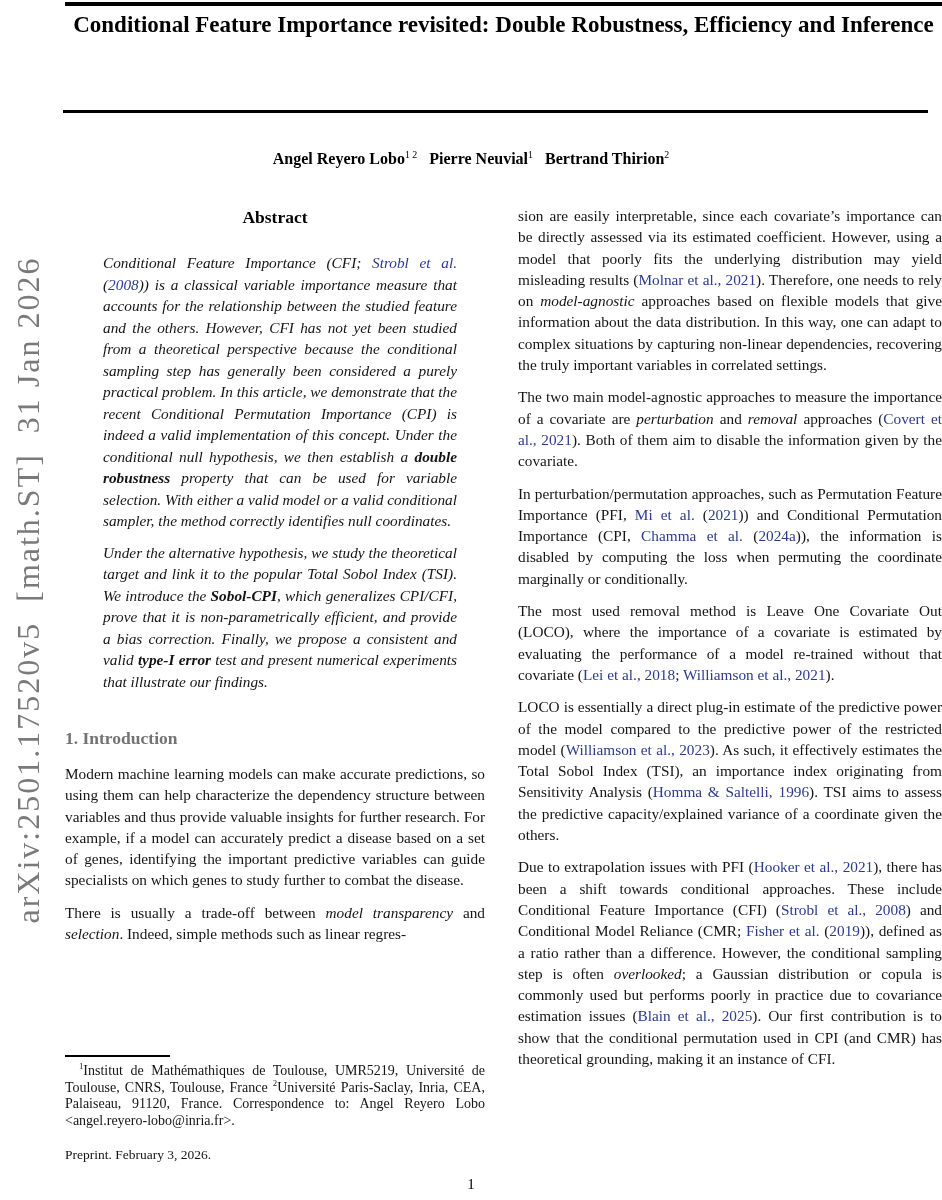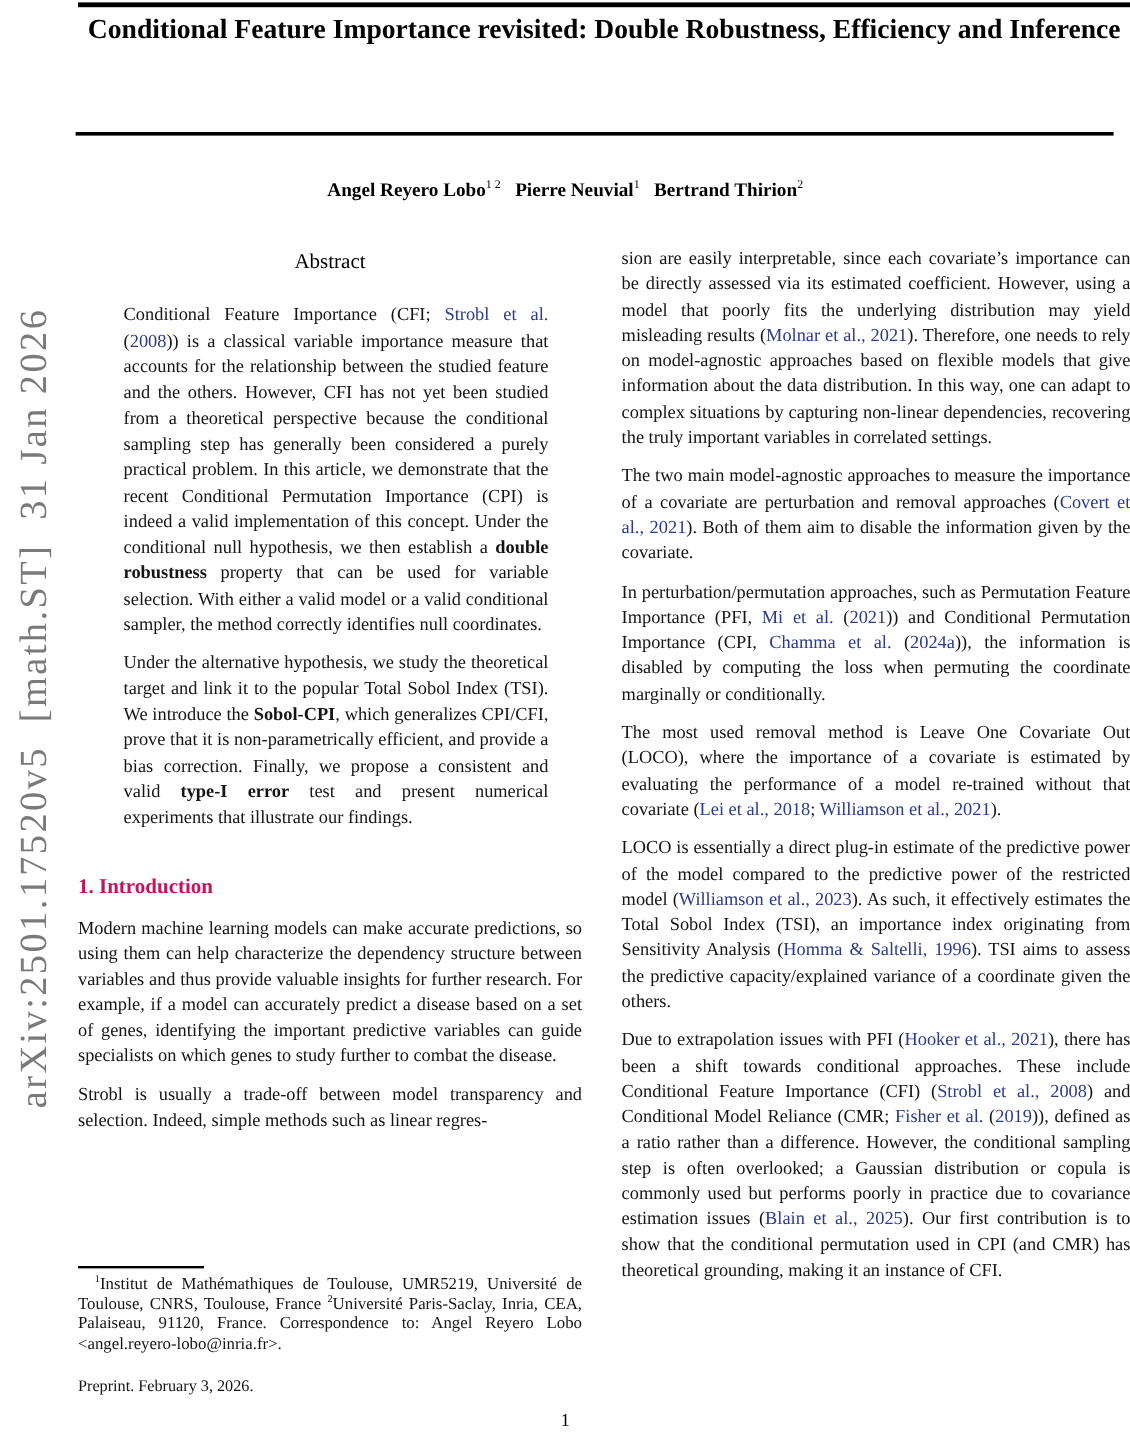--- a/index.html
+++ b/index.html
@@ -28,43 +28,43 @@
     position:absolute; top:205px; left:65px; width:877px;
     display:flex; gap:33px;
   }
   .col-left { width:420px; height:958px; display:flex; flex-direction:column; }
   .col-right { width:424px; }
   .para {
     font-size:15.3px; line-height:21.3px; text-align:justify;
     margin:0 0 11px 0;
   }
   .abstract-heading {
-    font-size:17.5px; font-weight:normal; text-align:center;
+    font-size:17.5px; font-weight:bold; text-align:center;
     margin:2px 0 24px 0; color:#000;
   }
   .abstract-body { padding-left:38px; padding-right:28px; }
-  .abstract-body .para { line-height:21.5px; margin-bottom:10px; }
+  .abstract-body .para { line-height:21.5px; margin-bottom:10px;font-style:italic; }
   .section-heading {
-    font-size:17.5px; font-weight:bold; margin:26px 0 14px 0; color:#be185d;
+    font-size:17.5px; font-weight:bold; margin:26px 0 14px 0; color:#737373;
   }
   .footnote-block { margin-top:auto; }
   .footnote-rule { width:105px; height:1.5px; background:#000; margin:0 0 6px 0; }
   .footnote-text {
     font-size:14px; line-height:16.8px; text-align:justify; text-indent:14px;
   }
   .preprint {
     font-size:13.5px; margin-top:16px; line-height:17px;
   }
   .page-number {
     position:absolute; top:1176px; left:0; width:942px;
     text-align:center; font-size:15px; color:#000;
   }
   .seg-plain  {}
   .seg-link   { color:var(--link-color, #2b3a8c); }
-  .seg-italic { }
+  .seg-italic { font-style:italic; }
   .seg-bold   { font-weight:bold; }
   .seg-sup    { vertical-align:super; font-size:0.62em; line-height:0; }
 </style>
 </head>
 <body>
 
 <div class="page">
 
   <div class="watermark">arXiv:2501.17520v5  [math.ST]  31 Jan 2026</div>
 
@@ -80,21 +80,21 @@
 
     <div class="col-left">
       <div class="abstract-heading">Abstract</div>
       <div class="abstract-body">
         <div class="para"><span class="seg-plain">Conditional Feature Importance (CFI; </span><span class="seg-link">Strobl et al.</span><span class="seg-plain"> (</span><span class="seg-link">2008</span><span class="seg-plain">)) is a classical variable importance measure that accounts for the relationship between the studied feature and the others. However, CFI has not yet been studied from a theoretical perspective because the conditional sampling step has generally been considered a purely practical problem. In this article, we demonstrate that the recent Conditional Permutation Importance (CPI) is indeed a valid implementation of this concept. Under the conditional null hypothesis, we then establish a </span><span class="seg-bold">double robustness</span><span class="seg-plain"> property that can be used for variable selection. With either a valid model or a valid conditional sampler, the method correctly identifies null coordinates.</span></div>
         <div class="para"><span class="seg-plain">Under the alternative hypothesis, we study the theoretical target and link it to the popular Total Sobol Index (TSI). We introduce the </span><span class="seg-bold">Sobol-CPI</span><span class="seg-plain">, which generalizes CPI/CFI, prove that it is non-parametrically efficient, and provide a bias correction. Finally, we propose a consistent and valid </span><span class="seg-bold">type-I error</span><span class="seg-plain"> test and present numerical experiments that illustrate our findings.</span></div>
       </div>
 
       <div class="section-heading">1. Introduction</div>
       <div class="para"><span class="seg-plain">Modern machine learning models can make accurate predictions, so using them can help characterize the dependency structure between variables and thus provide valuable insights for further research.  For example, if a model can accurately predict a disease based on a set of genes, identifying the important predictive variables can guide specialists on which genes to study further to combat the disease.</span></div>
-      <div class="para"><span class="seg-plain">Strobl is usually a trade-off between </span><span class="seg-italic">model transparency</span><span class="seg-plain"> and </span><span class="seg-italic">selection</span><span class="seg-plain">. Indeed, simple methods such as linear regres-</span></div>
+      <div class="para"><span class="seg-plain">There is usually a trade-off between </span><span class="seg-italic">model transparency</span><span class="seg-plain"> and </span><span class="seg-italic">selection</span><span class="seg-plain">. Indeed, simple methods such as linear regres-</span></div>
 
       <div class="footnote-block">
         <div class="footnote-rule"></div>
         <div class="footnote-text"><span class="seg-sup">1</span><span class="seg-plain">Institut de Mathémathiques de Toulouse, UMR5219, Université de Toulouse, CNRS, Toulouse, France </span><span class="seg-sup">2</span><span class="seg-plain">Université Paris-Saclay, Inria, CEA, Palaiseau, 91120, France. Correspondence to: Angel Reyero Lobo &lt;angel.reyero-lobo@inria.fr&gt;.</span></div>
         <div class="preprint">Preprint. February 3, 2026.</div>
       </div>
     </div>
 
     <div class="col-right">
       <div class="para"><span class="seg-plain">sion are easily interpretable, since each covariate’s importance can be directly assessed via its estimated coefficient. However, using a model that poorly fits the underlying distribution may yield misleading results (</span><span class="seg-link">Molnar et al., 2021</span><span class="seg-plain">). Therefore, one needs to rely on </span><span class="seg-italic">model-agnostic</span><span class="seg-plain"> approaches based on flexible models that give information about the data distribution.  In this way, one can adapt to complex situations by capturing non-linear dependencies, recovering the truly important variables in correlated settings.</span></div>

